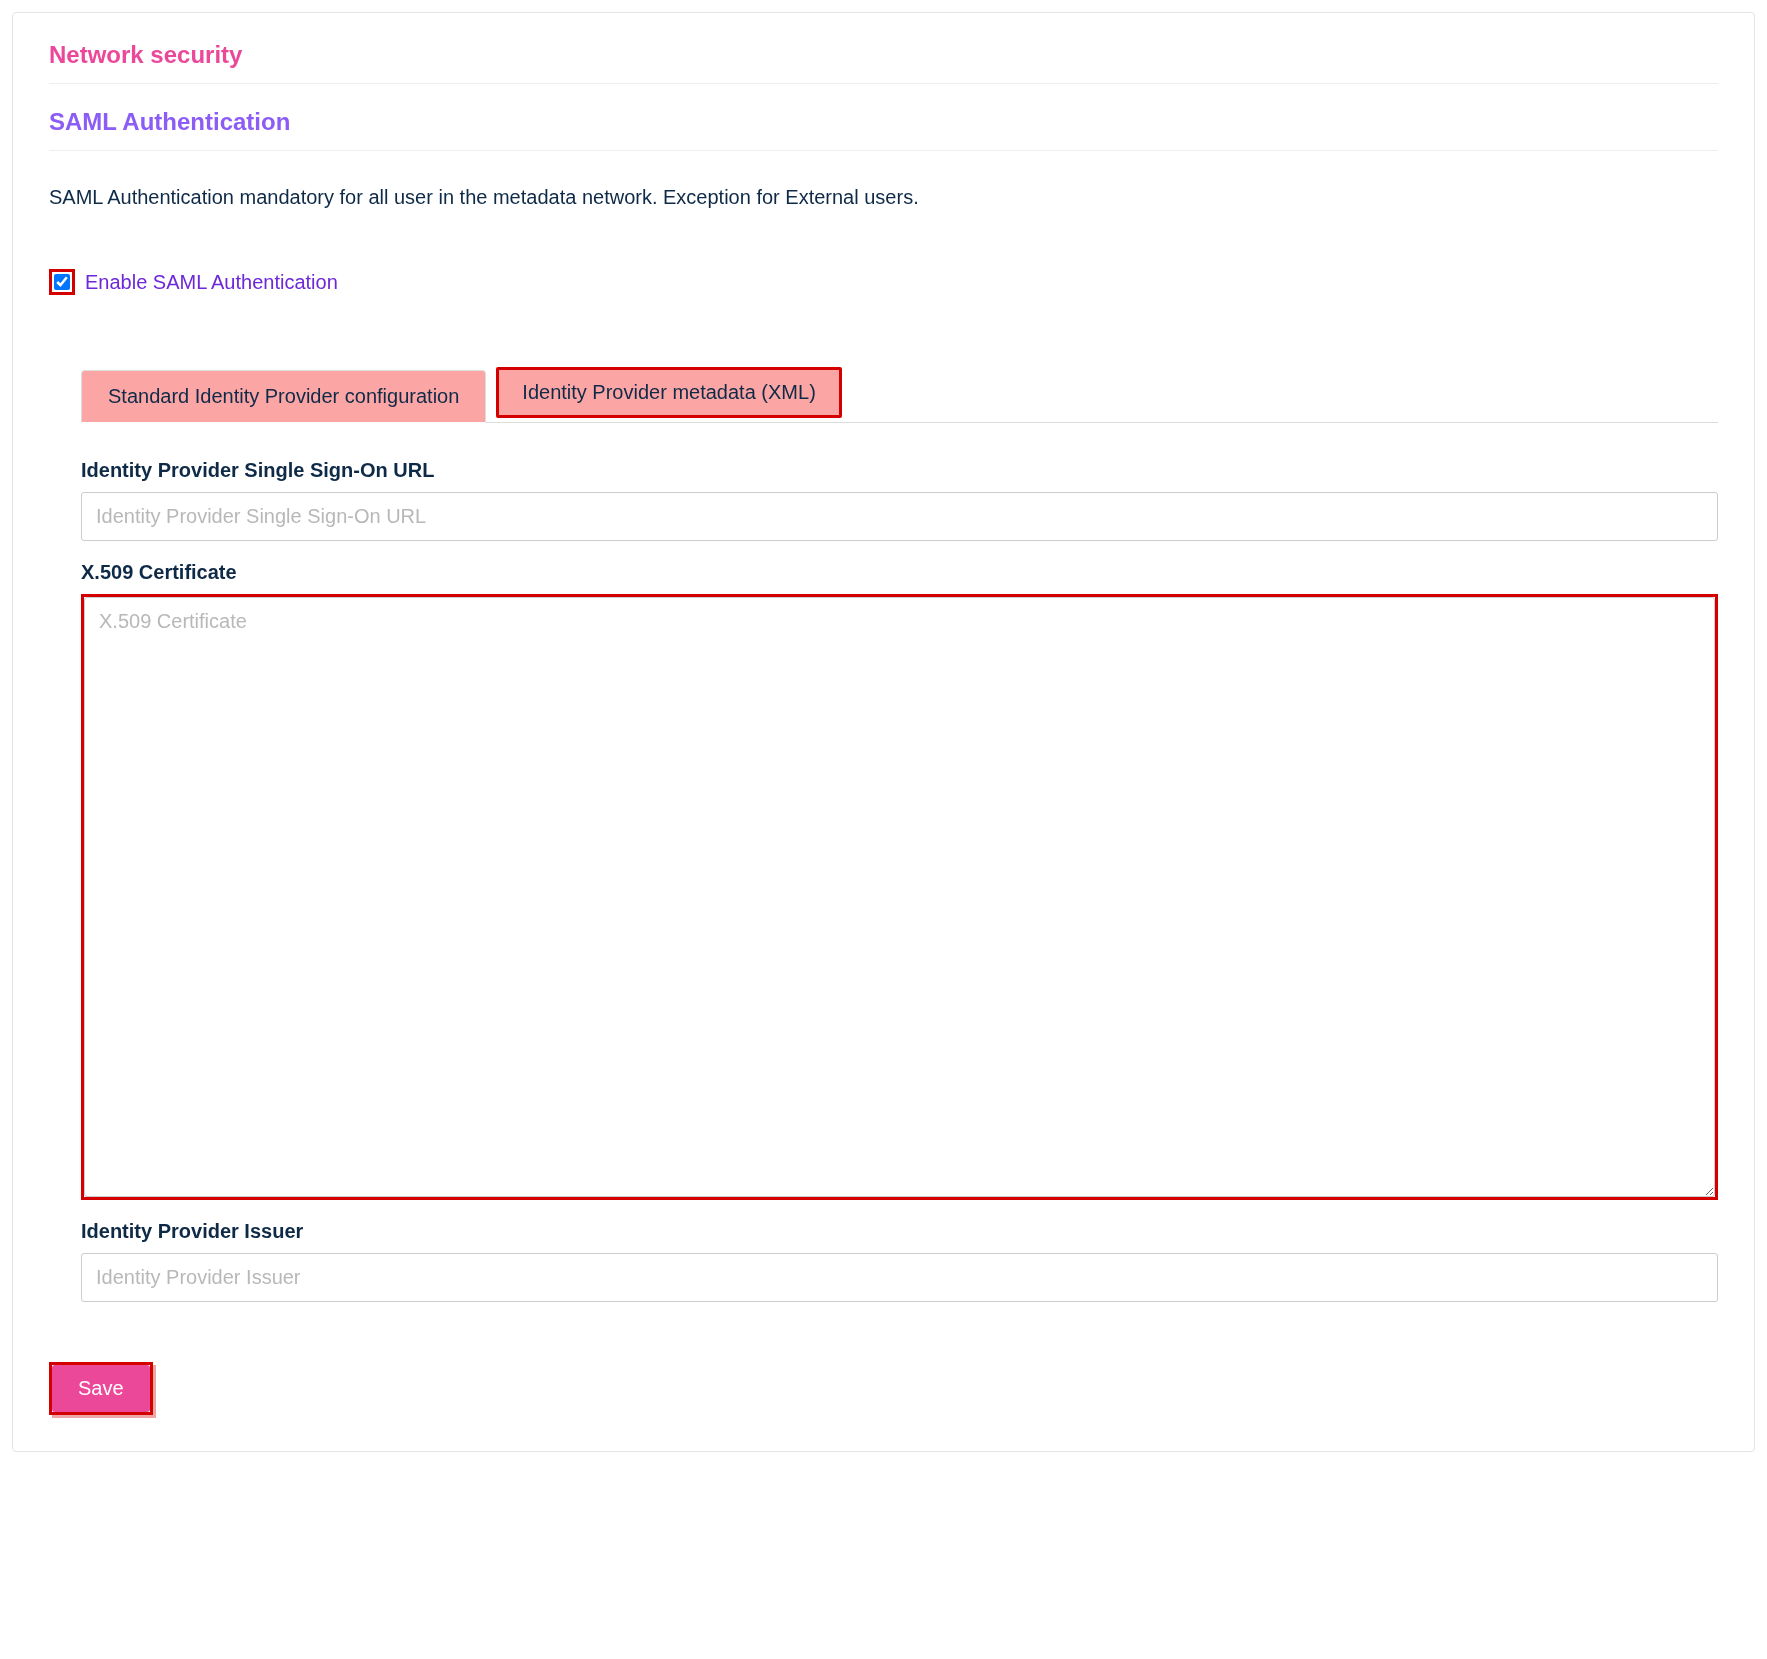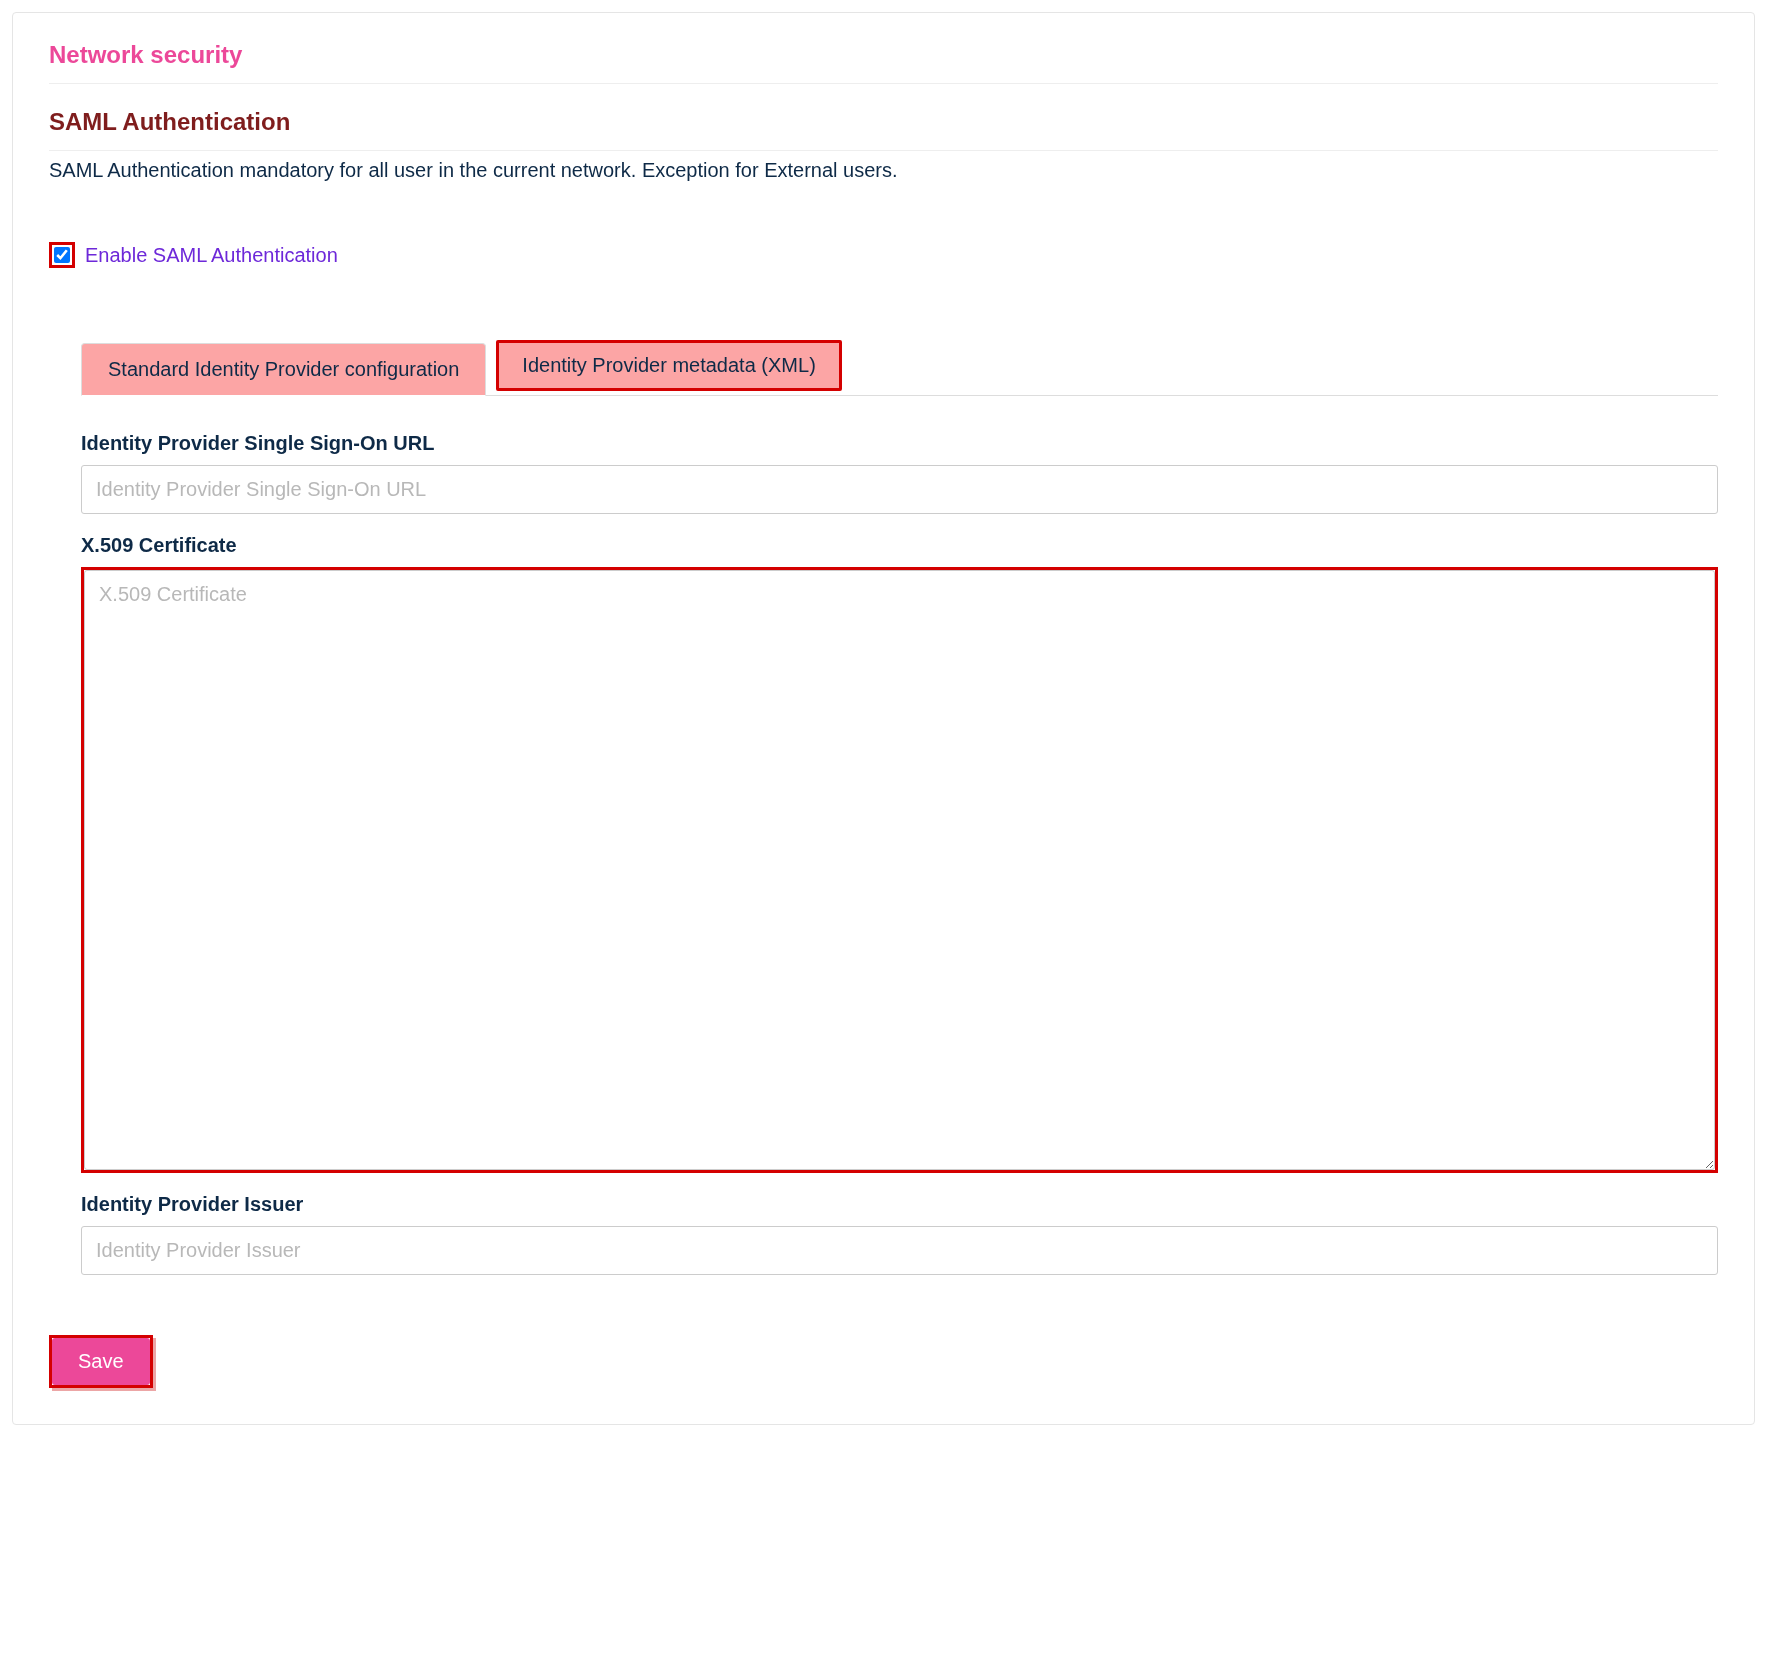--- a/index.html
+++ b/index.html
@@ -22,24 +22,24 @@
       font-size: 24px;
       font-weight: 700;
       color: #ec4899;
       padding-bottom: 14px;
       border-bottom: 1px solid #eeeeee;
       margin-bottom: 24px;
     }
     .section-title {
       font-size: 24px;
       font-weight: 700;
-      color: #7f1d1d;
+      color: #8b5cf6;
       padding-bottom: 14px;
       border-bottom: 1px solid #eeeeee;
-      margin-bottom: 8px;
+      margin-bottom: 35px;
     }
     .description {
       font-size: 20px;
       color: #0e2a47;
       margin-bottom: 60px;
       font-weight: 400;
     }
     .checkbox-row {
       display: flex;
       align-items: center;
@@ -167,21 +167,21 @@
   </style>
 </head>
 <body>
 
 <div class="panel">
 
   <h1 class="page-title">Network security</h1>
 
   <h2 class="section-title">SAML Authentication</h2>
 
-  <p class="description">SAML Authentication mandatory for all user in the current network. Exception for External users.</p>
+  <p class="description">SAML Authentication mandatory for all user in the metadata network. Exception for External users.</p>
 
   <div class="checkbox-row">
     <span class="checkbox-highlight">
       <input type="checkbox" checked="" style="">
     </span>
     <span class="checkbox-label">Enable SAML Authentication</span>
   </div>
 
   <div class="tabs-wrapper">
     <div class="tabs">

